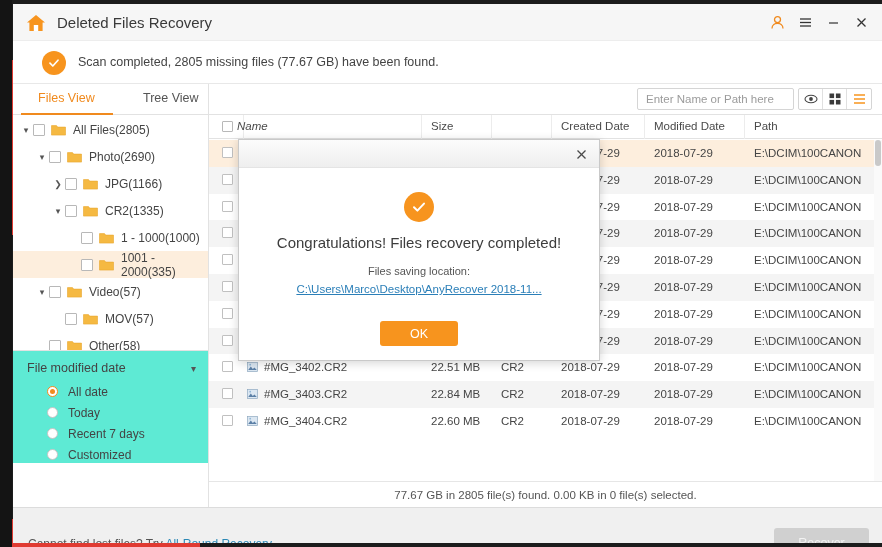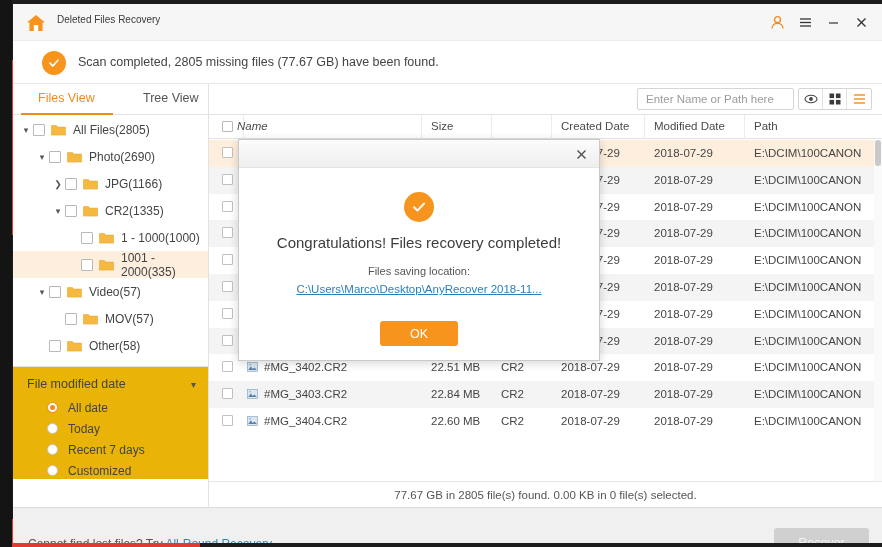--- a/index.html
+++ b/index.html
@@ -32,21 +32,21 @@
   }
 
   
   .titlebar {
     position: relative; height: 37px; background: #f6f6f6;
     border-bottom: 1px solid #ededed;
   }
   .home-icon { position: absolute; left: 13px; top: 9px; width: 20px; height: 20px; }
   .title-text {
     position: absolute; left: 44px; top: 10px;
-    font-size: 10px; color: #3a3a3a;
+    font-size: 15px; color: #3a3a3a;
   }
   .win-btns { position: absolute; right: 8px; top: 6px; display: flex; gap: 2px; }
   .win-btn {
     width: 26px; height: 25px; display: flex;
     align-items: center; justify-content: center;
     cursor: pointer;
   }
 
   
   .banner {
@@ -95,22 +95,22 @@
     flex: 0 0 14px;
   }
   .cbx {
     width: 12px; height: 12px; border: 1px solid #b8b8b8;
     background: #fff; flex: 0 0 12px; margin-right: 6px;
     border-radius: 1px;
   }
   .folder { width: 15px; height: 12px; flex: 0 0 15px; margin-right: 7px; }
 
   .filter {
-    position: absolute; top: 282px; left: 0; right: 0; height: 113px;
-    border-top: 1px solid #e2e2e2; background: #eab308;
+    position: absolute; top: 266px; left: 0; right: 0; height: 113px;
+    border-top: 1px solid #e2e2e2; background: #5eead4;
   }
   .filter-head {
     position: relative; height: 26px; display: flex; align-items: center;
     padding: 0 10px 0 14px; font-size: 12.5px; color: #444;
     margin-top: 4px; cursor: pointer;
   }
   .filter-head .fchev { position: absolute; right: 12px; font-size: 10px; color: #555; }
   .radio-row {
     height: 21px; display: flex; align-items: center;
     padding-left: 6px; font-size: 12px; color: #444; cursor: pointer; margin-left: 28px;

